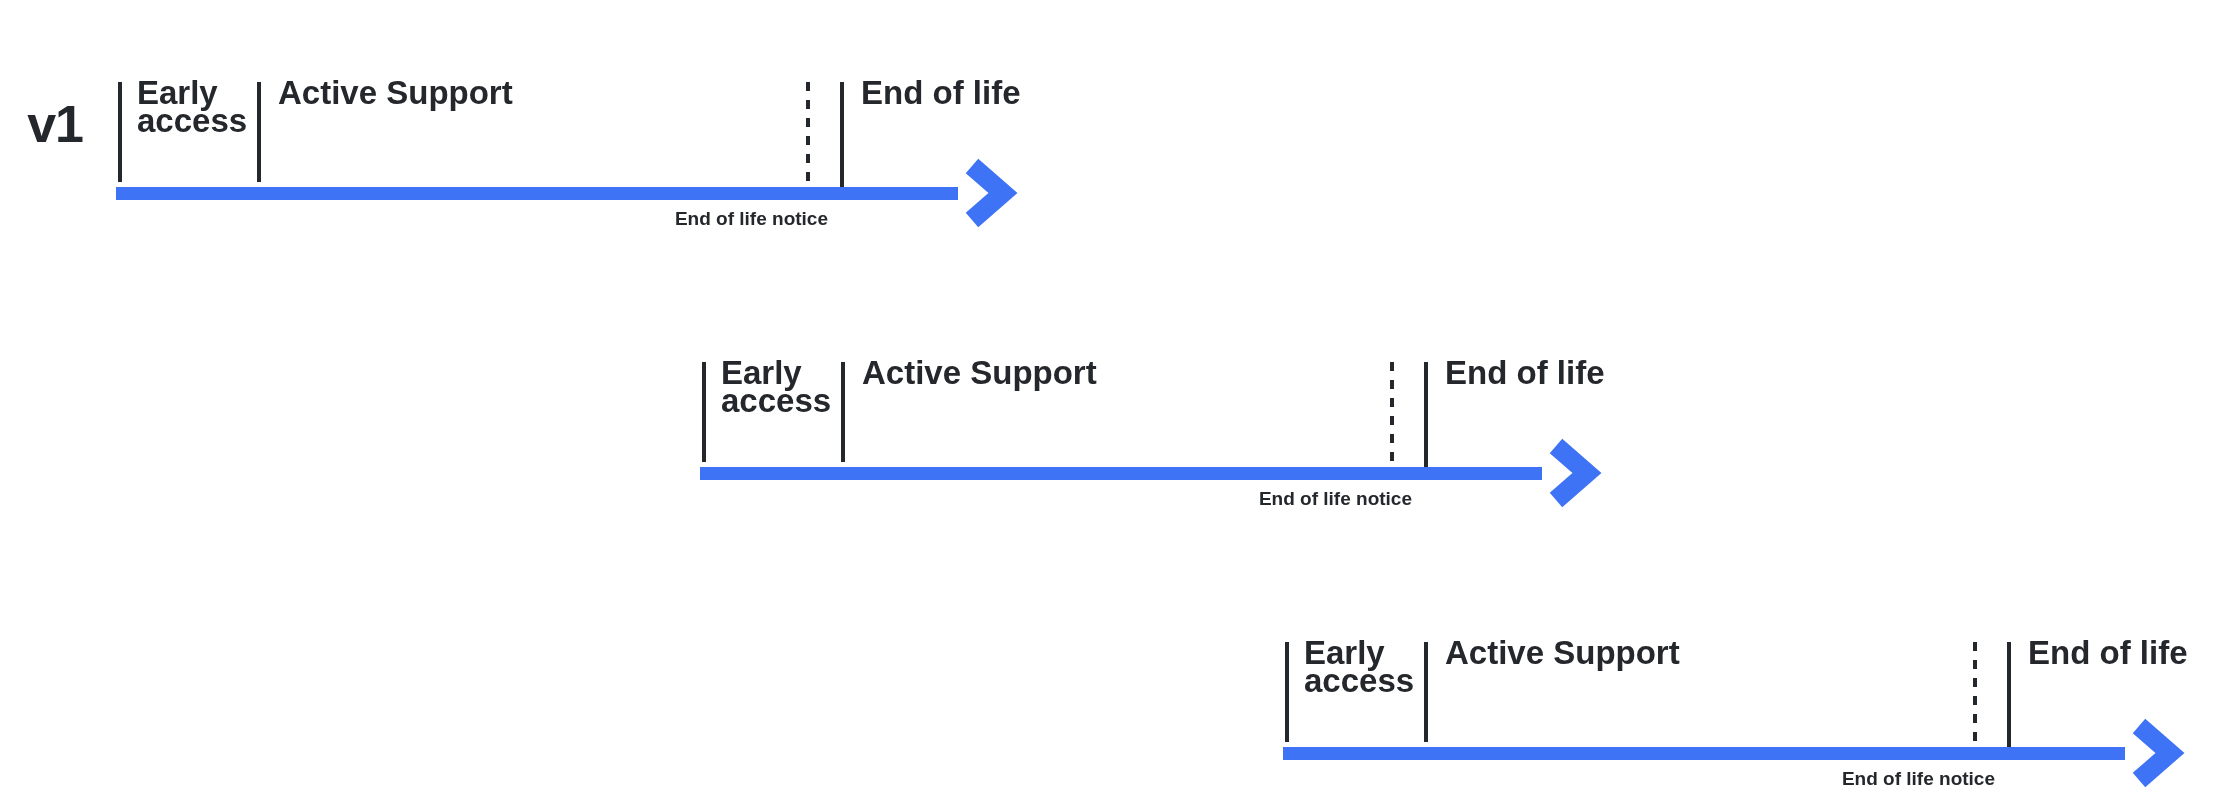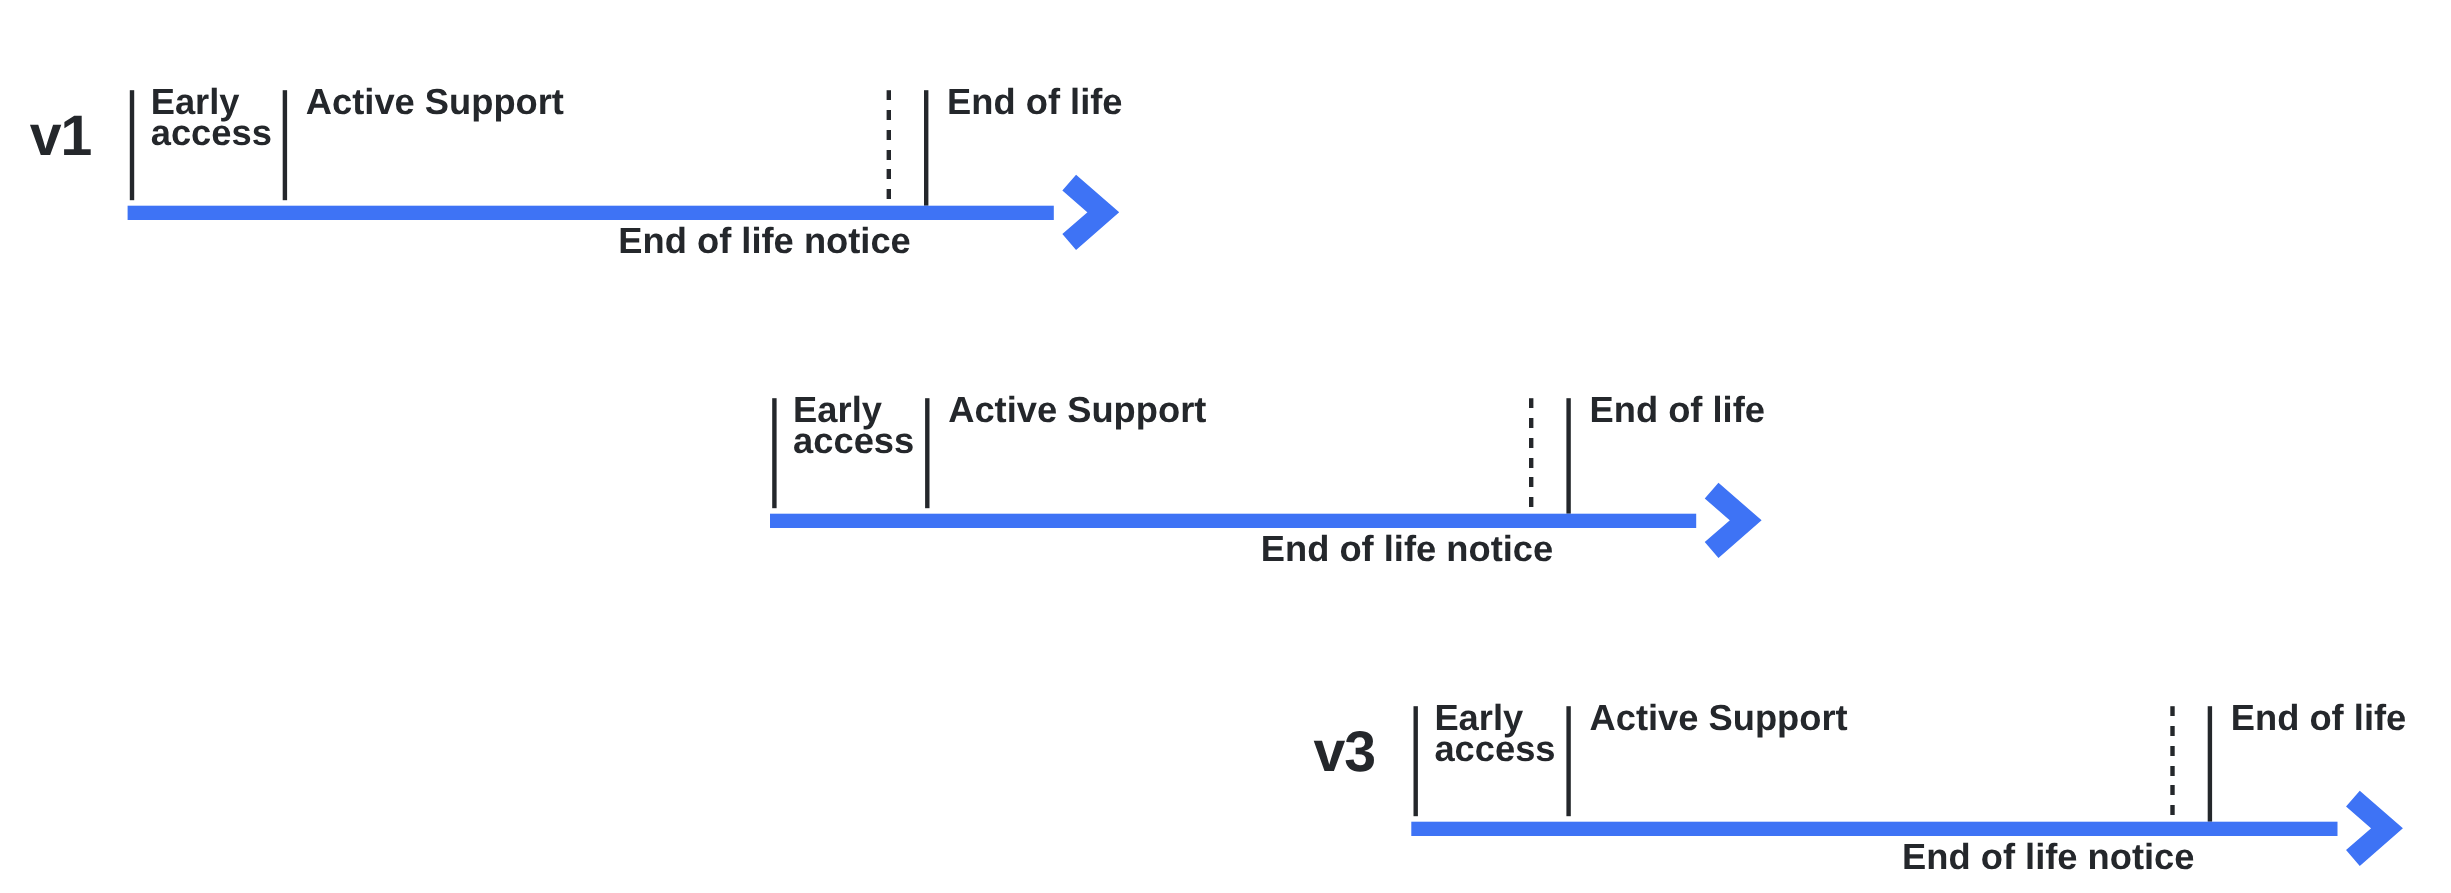--- a/index.html
+++ b/index.html
@@ -41,21 +41,21 @@
   }
   .lbl-early  { left: calc(var(--x0) + 19px);  width: 110px; }
   .lbl-active { left: calc(var(--x0) + 160px); width: 340px; white-space: nowrap; }
   .lbl-eol    { left: calc(var(--x0) + 743px); width: 260px; white-space: nowrap; }
   .lbl-notice {
     position: absolute;
     left: calc(var(--x0) + 310px);
     top: calc(var(--y0) + 123px);
     width: 400px;
     text-align: right;
-    font-size: 33px;
+    font-size: 19px;
     font-weight: 700;
     line-height: 28px;
     color: #24272B;
   }
   .tick {
     position: absolute;
     width: 4px;
     height: 100px;
     top: var(--y0);
     background: #24272B;
@@ -115,21 +115,20 @@
     <div class="lbl lbl-active">Active Support</div>
     <div class="lbl lbl-eol">End of life</div>
     <div class="bar"></div>
     <svg class="chev" viewBox="0 0 52 70">
       <polyline points="6,8 37,35 6,62" fill="none" stroke="#3E73F5" stroke-width="19" stroke-linecap="butt" stroke-linejoin="miter" stroke-miterlimit="8"></polyline>
     </svg>
     <div class="lbl-notice">End of life notice</div>
   </div>
 
   <div class="timeline" style="--x0:1285px; --y0:608px;">
-    <div class="version">v3</div>
     <div class="tick tick-start"></div>
     <div class="tick tick-active"></div>
     <div class="tick tick-dashed"></div>
     <div class="tick tick-eolline"></div>
     <div class="lbl lbl-early">Early access</div>
     <div class="lbl lbl-active">Active Support</div>
     <div class="lbl lbl-eol">End of life</div>
     <div class="bar"></div>
     <svg class="chev" viewBox="0 0 52 70">
       <polyline points="6,8 37,35 6,62" fill="none" stroke="#3E73F5" stroke-width="19" stroke-linecap="butt" stroke-linejoin="miter" stroke-miterlimit="8"></polyline>

